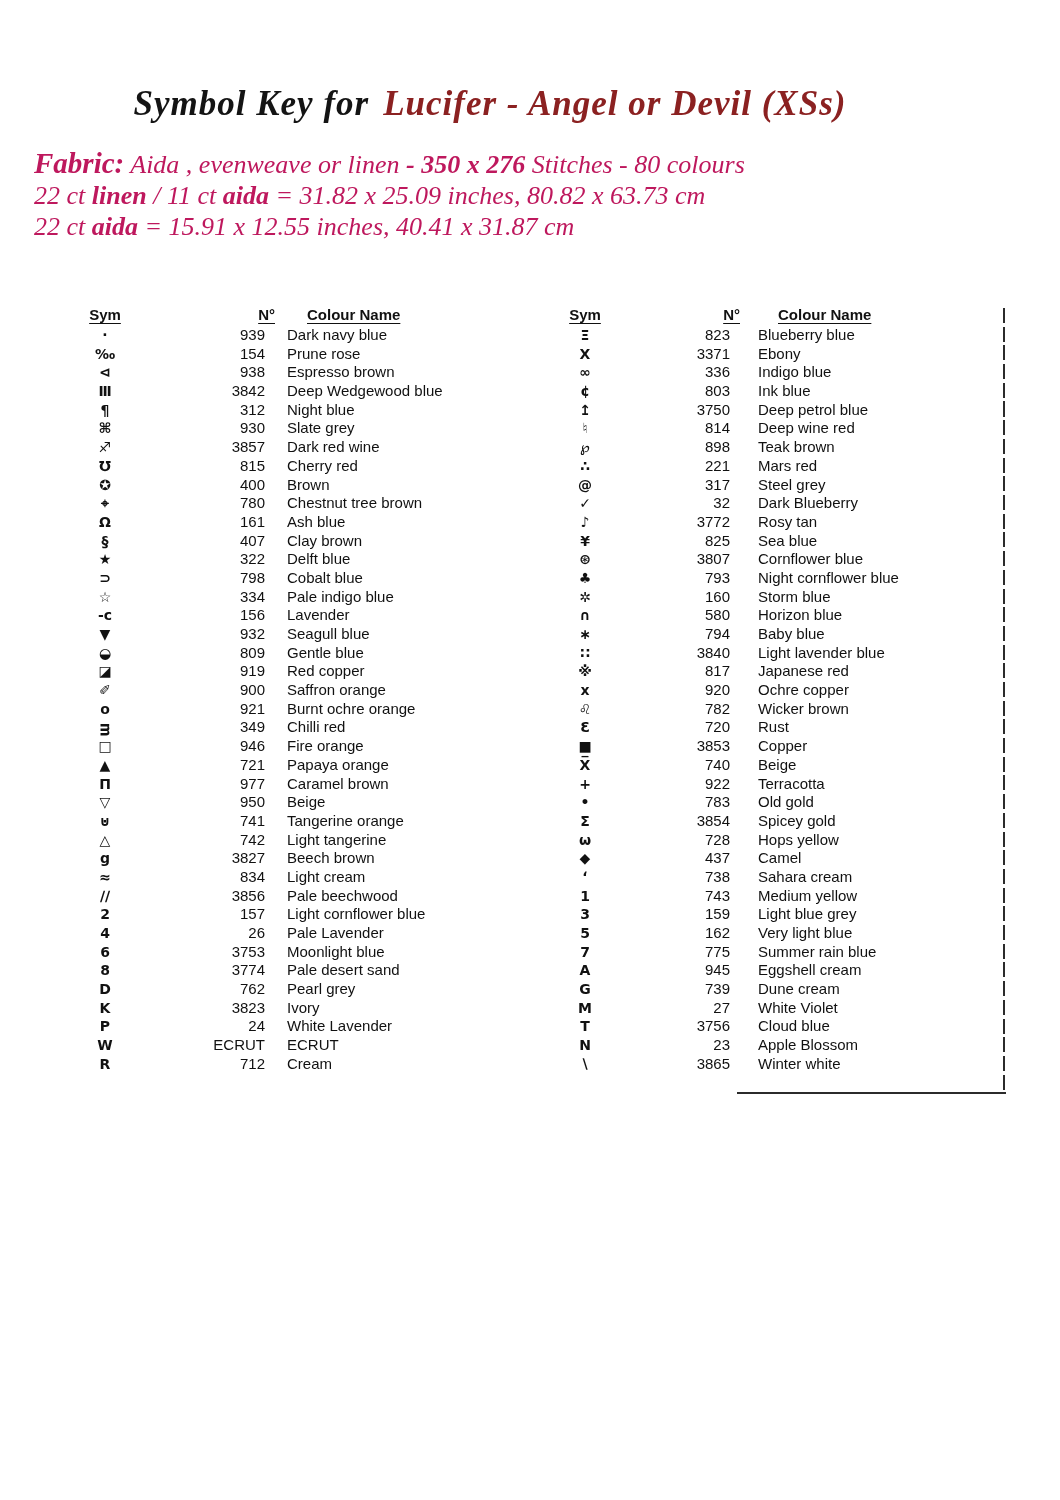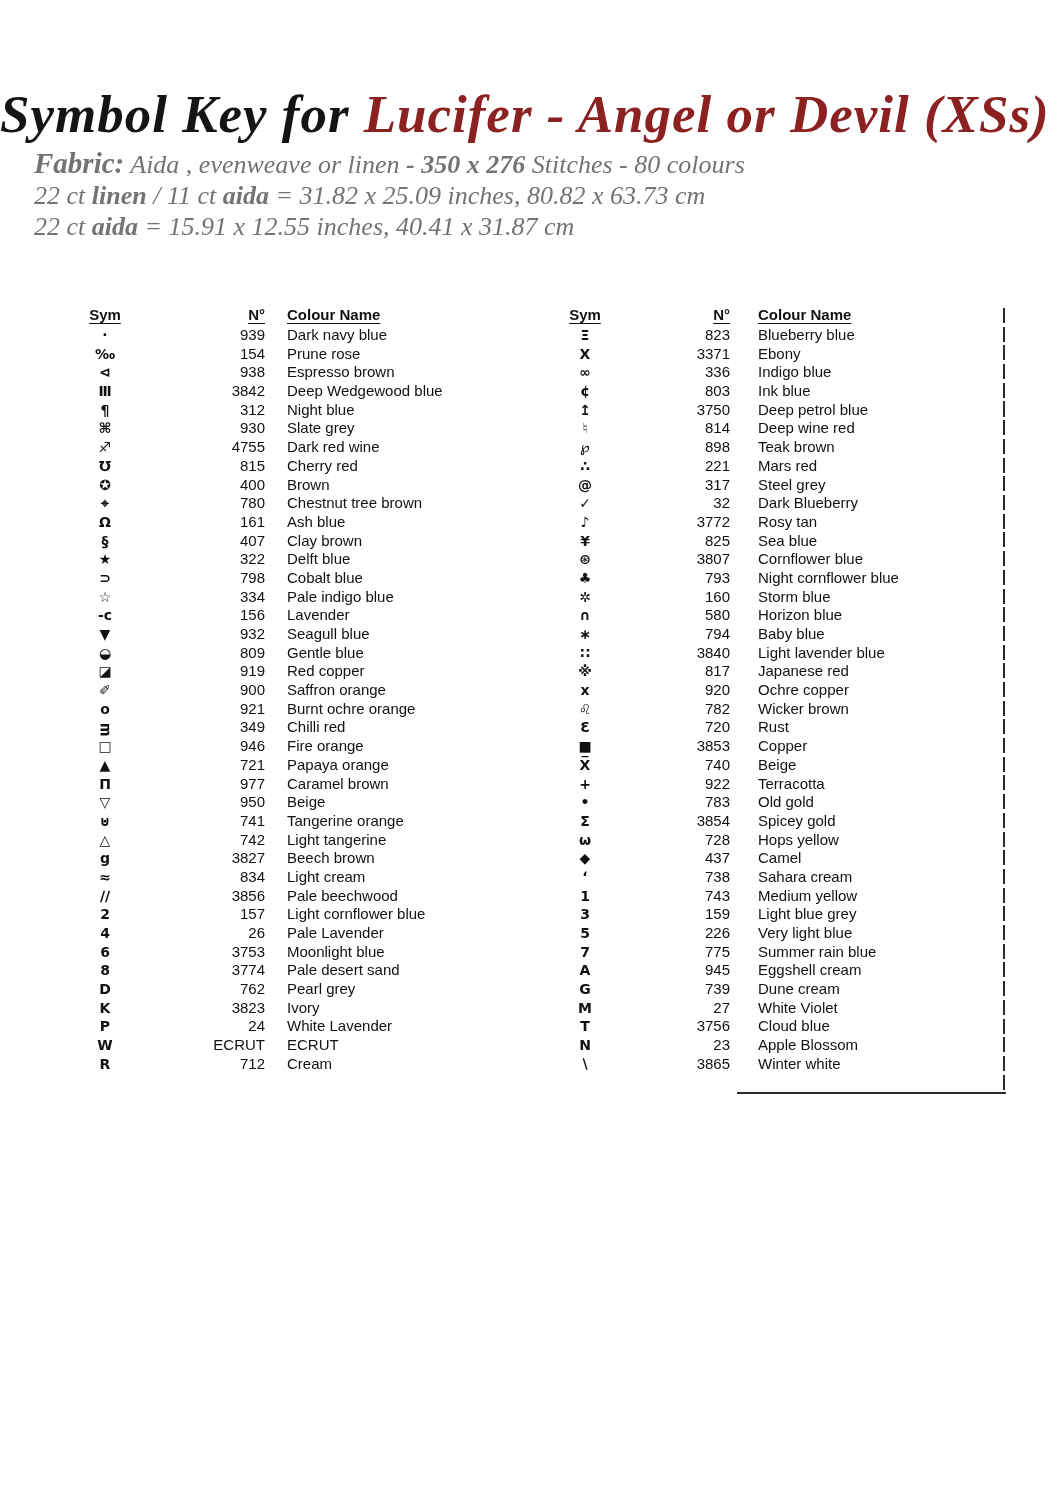--- a/index.html
+++ b/index.html
@@ -12,44 +12,44 @@
     color:#1a1a1a;
   }
   .page{position:absolute;inset:0;}
 
   
   .title{
     position:absolute;top:84px;left:0;width:980px;
     text-align:center;
     font-family:"Liberation Serif",serif;
     font-style:italic;font-weight:bold;
-    font-size:53px;letter-spacing:1px;
+    font-size:35px;letter-spacing:1px;
     white-space:nowrap;
   }
   .title-prefix{color:#141414;margin-right:14px;}
   .title-pattern{color:#8b2121;}
 
   
   .fabric{
     position:absolute;top:148px;left:34px;width:960px;
     font-family:"Liberation Serif",serif;
     font-style:italic;
     font-size:26px;line-height:31px;
-    color:#737373;
+    color:#be185d;
     white-space:nowrap;
   }
   .fabric .seg-b{font-weight:bold;}
   .fabric .seg-large{font-size:29px;}
 
   
   .key-col{position:absolute;top:306px;font-size:15px;color:#111;}
   .key-left{left:60px;width:445px;}
   .key-right{left:545px;width:460px;}
   .key-row{display:flex;align-items:baseline;height:18.7px;}
-  .key-header{height:20px;font-weight:bold;}
+  .key-header{height:20px;font-weight:bold;gap:10px;}
   .key-header .hcell{text-decoration:underline;text-underline-offset:3px;}
   .cell-sym{
     width:90px;text-align:center;
     font-family:"DejaVu Sans",sans-serif;
     font-weight:bold;font-size:14px;
   }
   .key-right .cell-sym{width:80px;}
   .cell-no{width:115px;text-align:right;}
   .key-right .cell-no{width:105px;}
   .cell-name{padding-left:22px;}
@@ -112,21 +112,21 @@
         <span class="cell-no">312</span>
         <span class="cell-name">Night blue</span>
       </div>
       <div class="key-row">
         <span class="cell-sym">⌘</span>
         <span class="cell-no">930</span>
         <span class="cell-name">Slate grey</span>
       </div>
       <div class="key-row">
         <span class="cell-sym">♐</span>
-        <span class="cell-no">4755</span>
+        <span class="cell-no">3857</span>
         <span class="cell-name">Dark red wine</span>
       </div>
       <div class="key-row">
         <span class="cell-sym">℧</span>
         <span class="cell-no">815</span>
         <span class="cell-name">Cherry red</span>
       </div>
       <div class="key-row">
         <span class="cell-sym">✪</span>
         <span class="cell-no">400</span>
@@ -449,21 +449,21 @@
         <span class="cell-no">743</span>
         <span class="cell-name">Medium yellow</span>
       </div>
       <div class="key-row">
         <span class="cell-sym">3</span>
         <span class="cell-no">159</span>
         <span class="cell-name">Light blue grey</span>
       </div>
       <div class="key-row">
         <span class="cell-sym">5</span>
-        <span class="cell-no">226</span>
+        <span class="cell-no">162</span>
         <span class="cell-name">Very light blue</span>
       </div>
       <div class="key-row">
         <span class="cell-sym">7</span>
         <span class="cell-no">775</span>
         <span class="cell-name">Summer rain blue</span>
       </div>
       <div class="key-row">
         <span class="cell-sym">A</span>
         <span class="cell-no">945</span>

